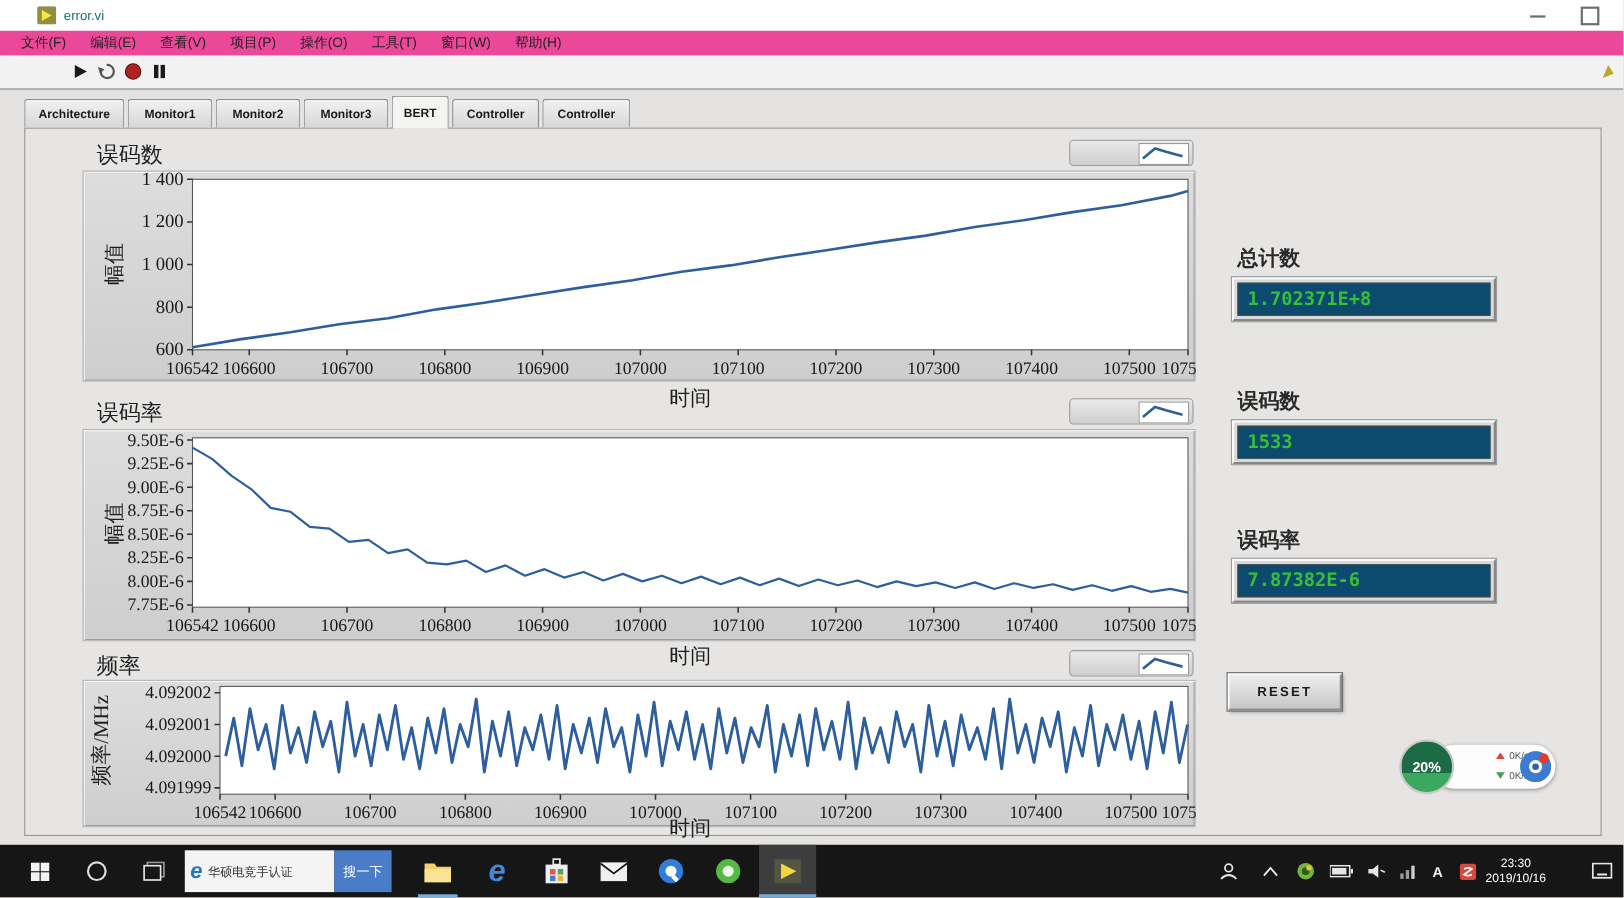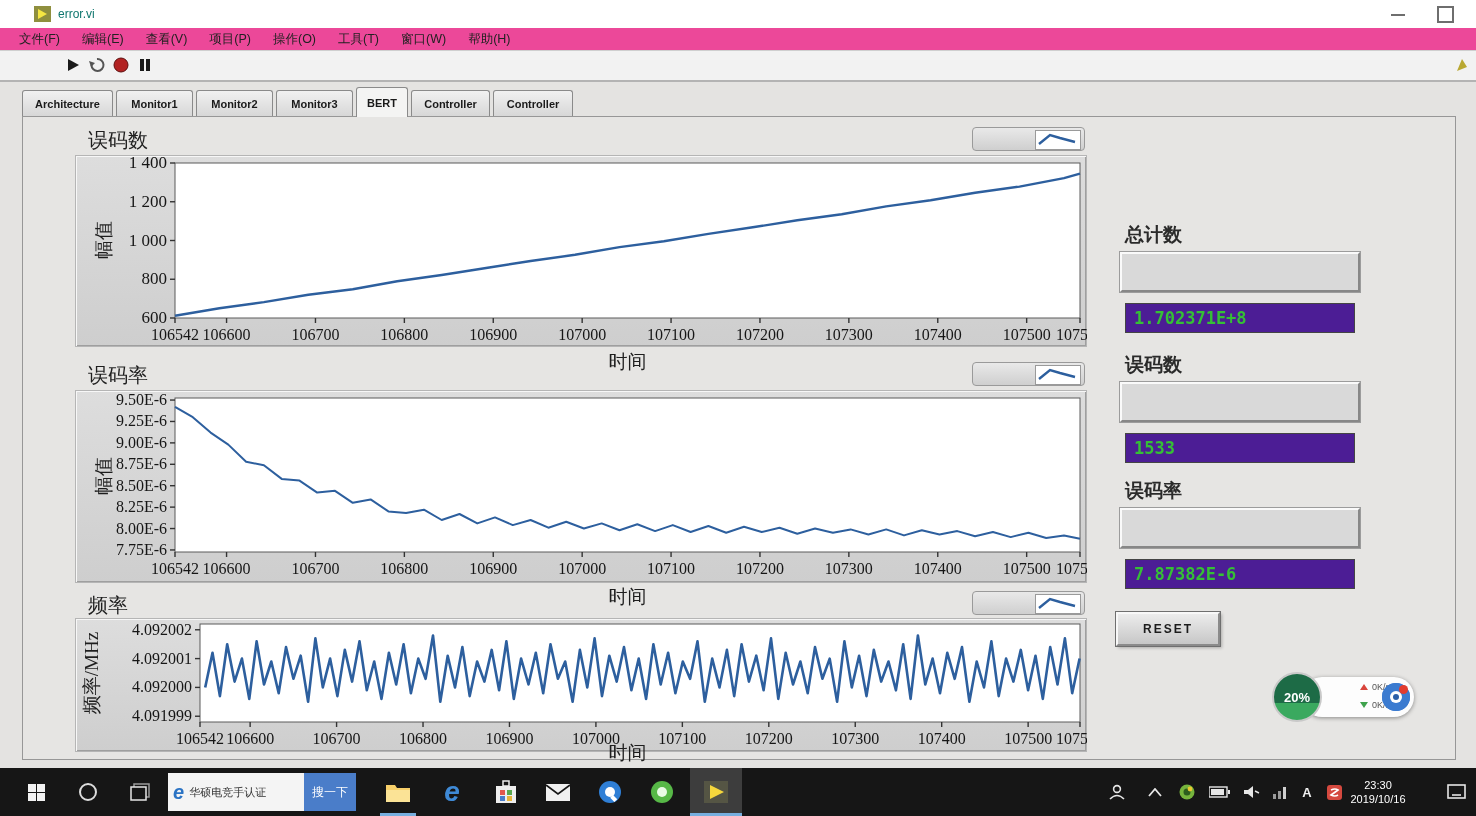--- a/index.html
+++ b/index.html
@@ -40,23 +40,23 @@
   .chart-svg{position:absolute;left:75px;z-index:2;}
   .vlabel{position:absolute;font-size:19px;color:#1e1e1e;font-family:"Liberation Serif","DejaVu Serif",serif;
           transform:translate(-50%,-50%) rotate(-90deg);white-space:nowrap;z-index:2;}
   .xlabel{position:absolute;left:175px;width:905px;text-align:center;font-size:19px;color:#1e1e1e;
           font-family:"Liberation Serif","DejaVu Serif",serif;z-index:2;}
   
   .ro-label{position:absolute;left:1125px;font-size:19px;font-weight:600;color:#2a2a2a;}
   .lcd{position:absolute;left:1120px;width:240px;height:40px;background:#d9d9d9;
        border:2px solid;border-color:#fafafa #878787 #878787 #fafafa;outline:1px solid #9c9c9c;
        padding:3px;box-sizing:border-box;}
-  .lcd-inner{width:100%;height:100%;background:#4c1d95;border:1px solid #444;box-sizing:border-box;
+  .lcd-inner{width:100%;height:100%;background:#0c4a6e;border:1px solid #444;box-sizing:border-box;
              display:flex;align-items:center;padding-left:8px;
-             font-family:"DejaVu Sans Mono","Liberation Mono",monospace;font-size:17px;font-weight:bold;color:#35c035;margin-top:46px;}
+             font-family:"DejaVu Sans Mono","Liberation Mono",monospace;font-size:17px;font-weight:bold;color:#35c035;}
   #reset-btn{position:absolute;left:1116px;top:612px;width:104px;height:34px;background:linear-gradient(#ececec,#c7c7c7);
              border:2px solid;border-color:#f8f8f8 #8b8b8b #8b8b8b #f8f8f8;outline:1px solid #6f6f6f;
              box-shadow:2px 2px 3px rgba(0,0,0,.25);display:flex;align-items:center;justify-content:center;
              font-size:12px;font-weight:bold;letter-spacing:2px;color:#1d1d1d;box-sizing:border-box;}
   
   #float-pill{left:1302px;top:677px;width:112px;height:40px;background:#fdfdfd;border-radius:20px;
               box-shadow:0 1px 4px rgba(0,0,0,.4);z-index:4;}
   #float-ball{left:1272px;top:672px;width:50px;height:50px;border-radius:50%;z-index:5;
               background:linear-gradient(#1d6b46 62%,#3aa95f 62%);border:2px solid #c9c9c9;
               display:flex;align-items:center;justify-content:center;color:#fff;font-size:13px;font-weight:bold;box-sizing:border-box;}

